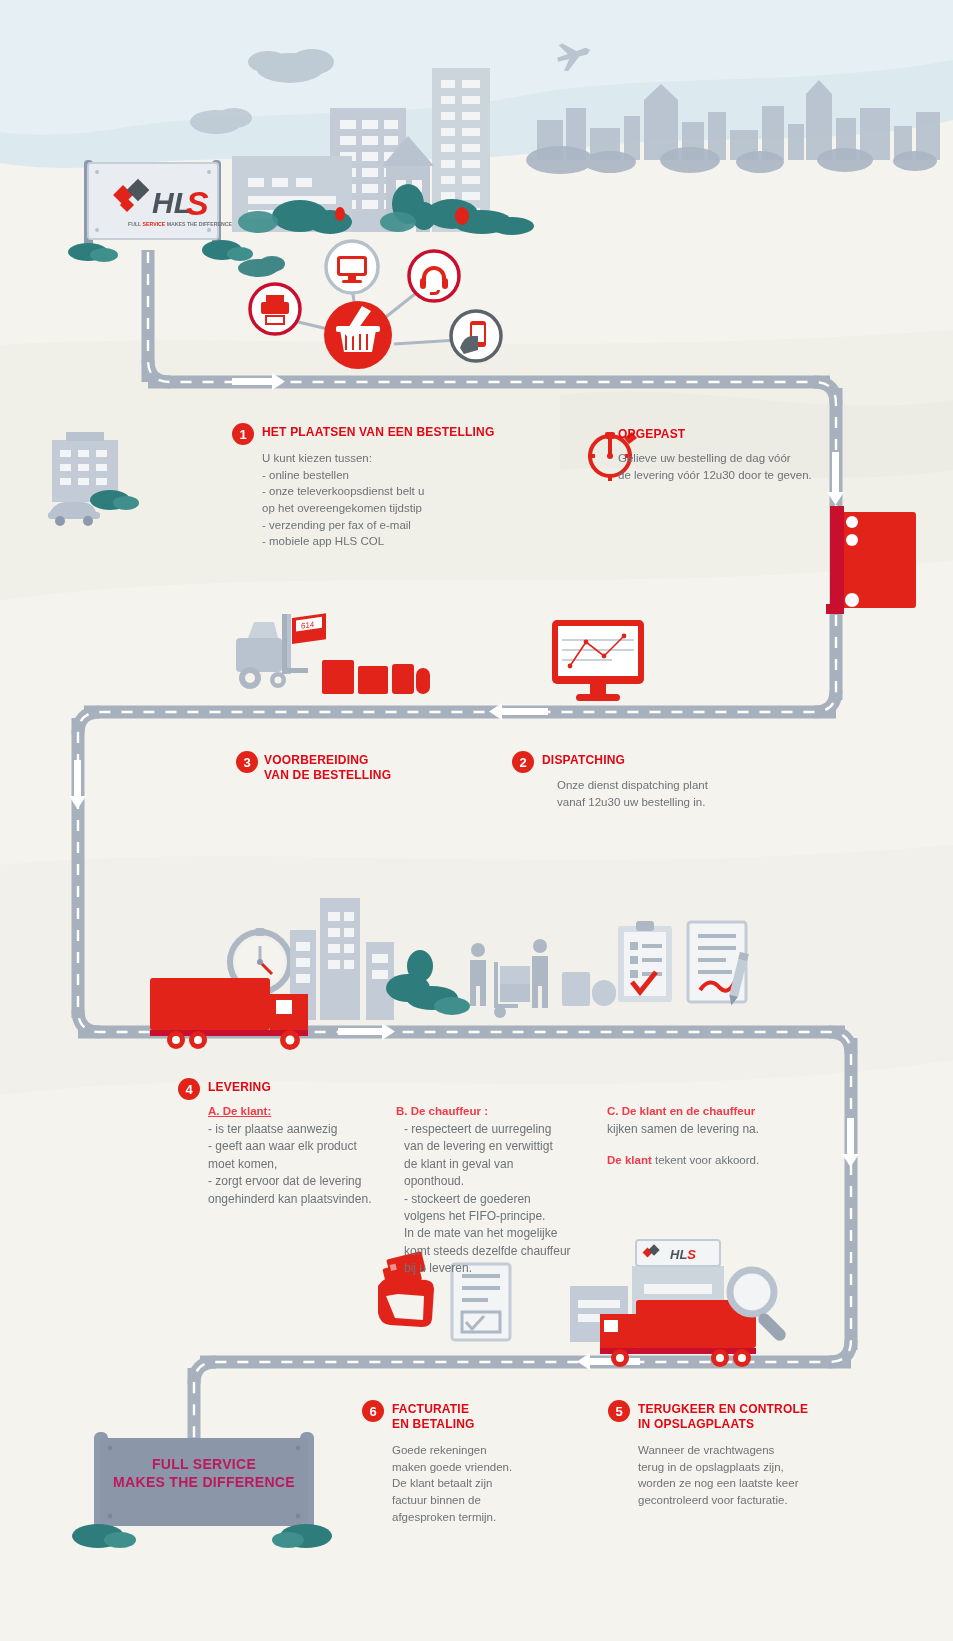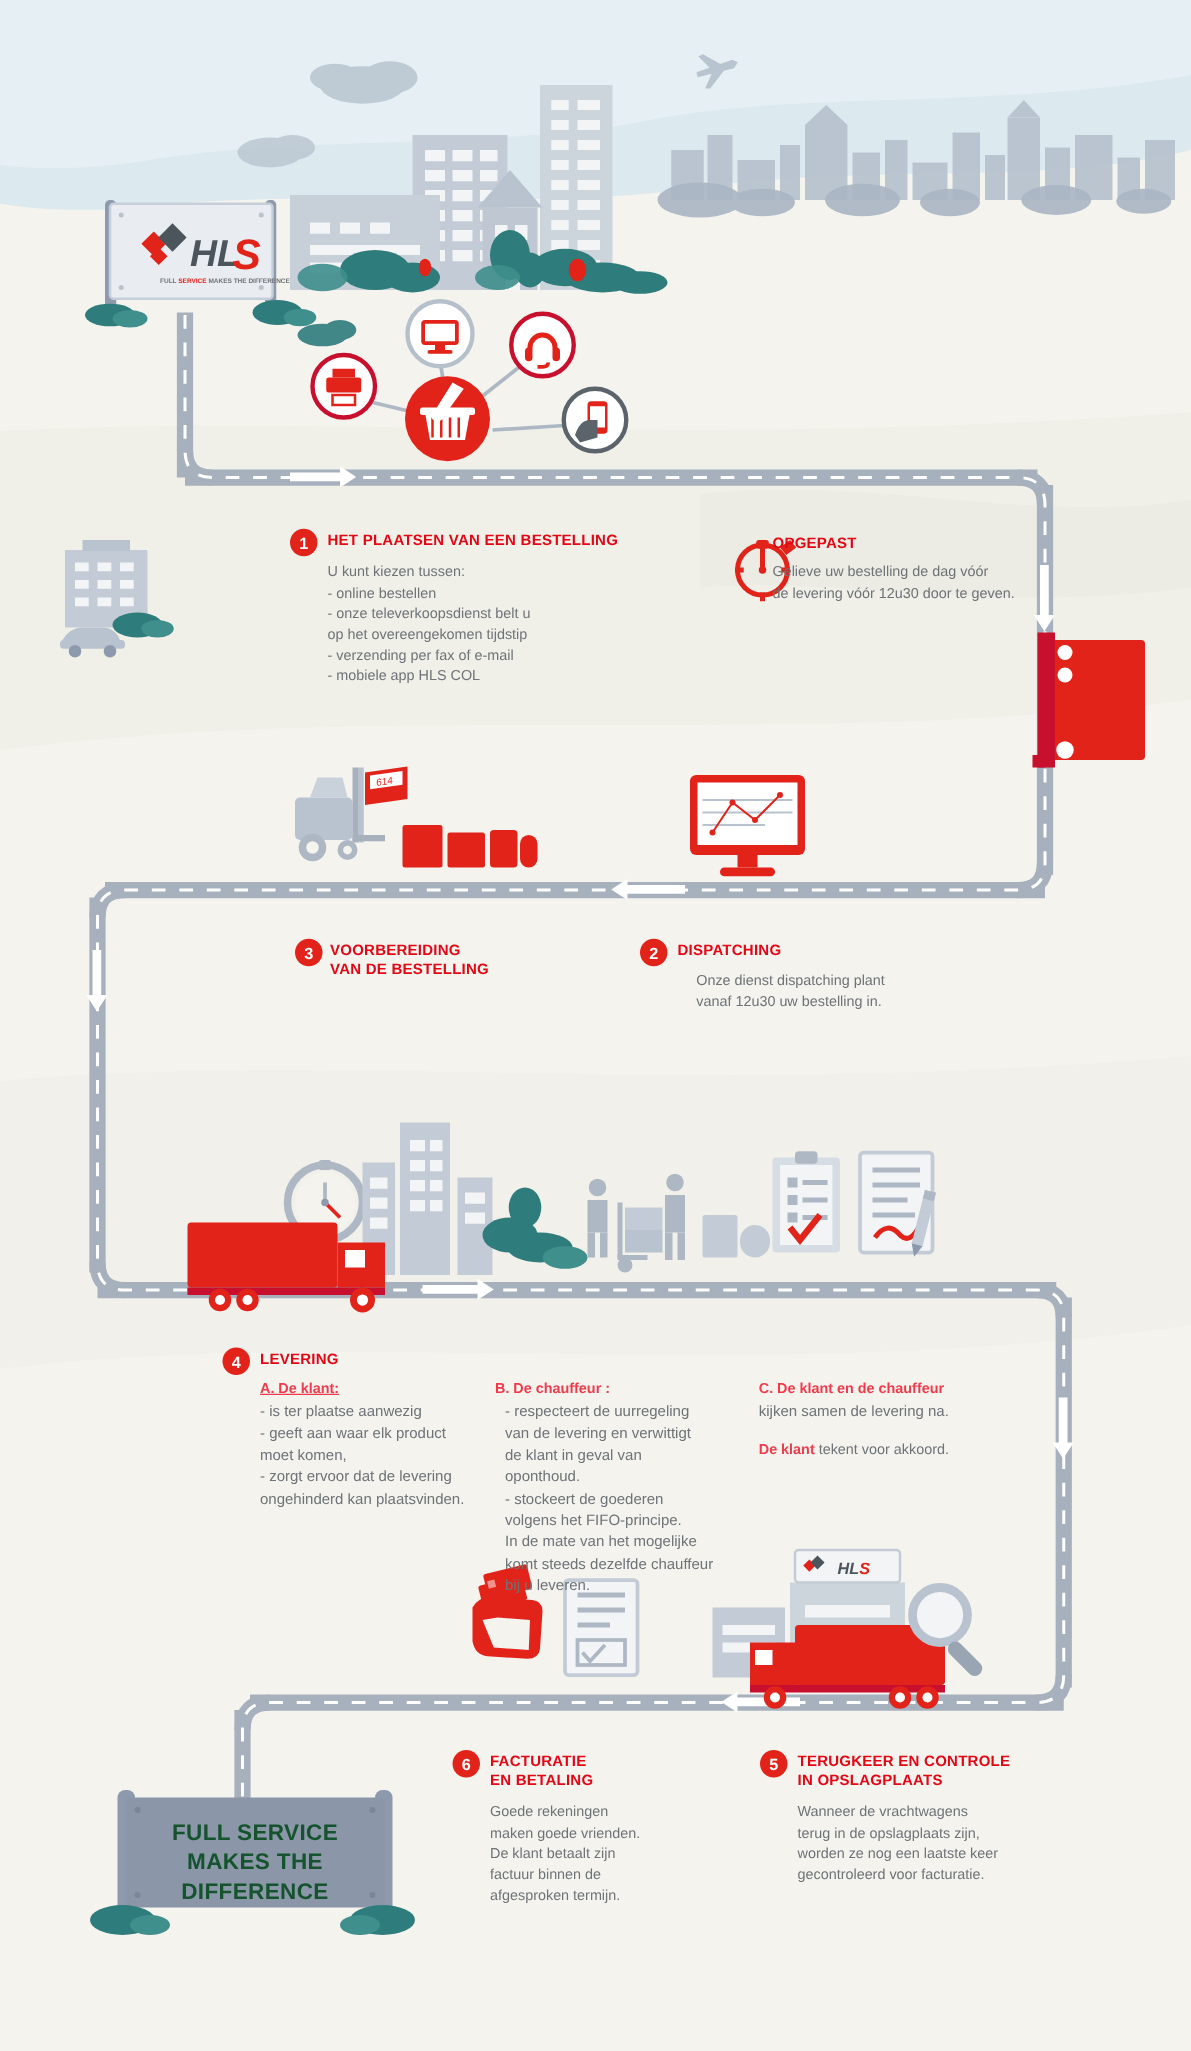--- a/index.html
+++ b/index.html
@@ -24,21 +24,21 @@
     font-size:12px; letter-spacing:0.2px; line-height:1.25;
   }
   .step-body {
     position:absolute; color:#6e7378; font-size:11.5px; line-height:1.45;
     white-space:pre-line;
   }
   .sub-head { color:#ef3b4a; font-weight:bold; font-size:11.5px; }
   .sub-body { color:#6e7378; font-size:12px; line-height:1.45; white-space:pre-line;}
   .red-inline { color:#ef3b4a; font-weight:bold; }
   .sign-text {
-    position:absolute; color:#14532d; font-weight:bold; font-size:18px;
+    position:absolute; color:#be185d; font-weight:bold; font-size:14px;
     text-align:center; line-height:1.3; white-space:pre-line; letter-spacing:0.3px;
   }
 </style>
 </head>
 <body>
 
 <div id="stage">
 
   <svg class="layer" viewBox="0 0 953 1641">
     <defs>

